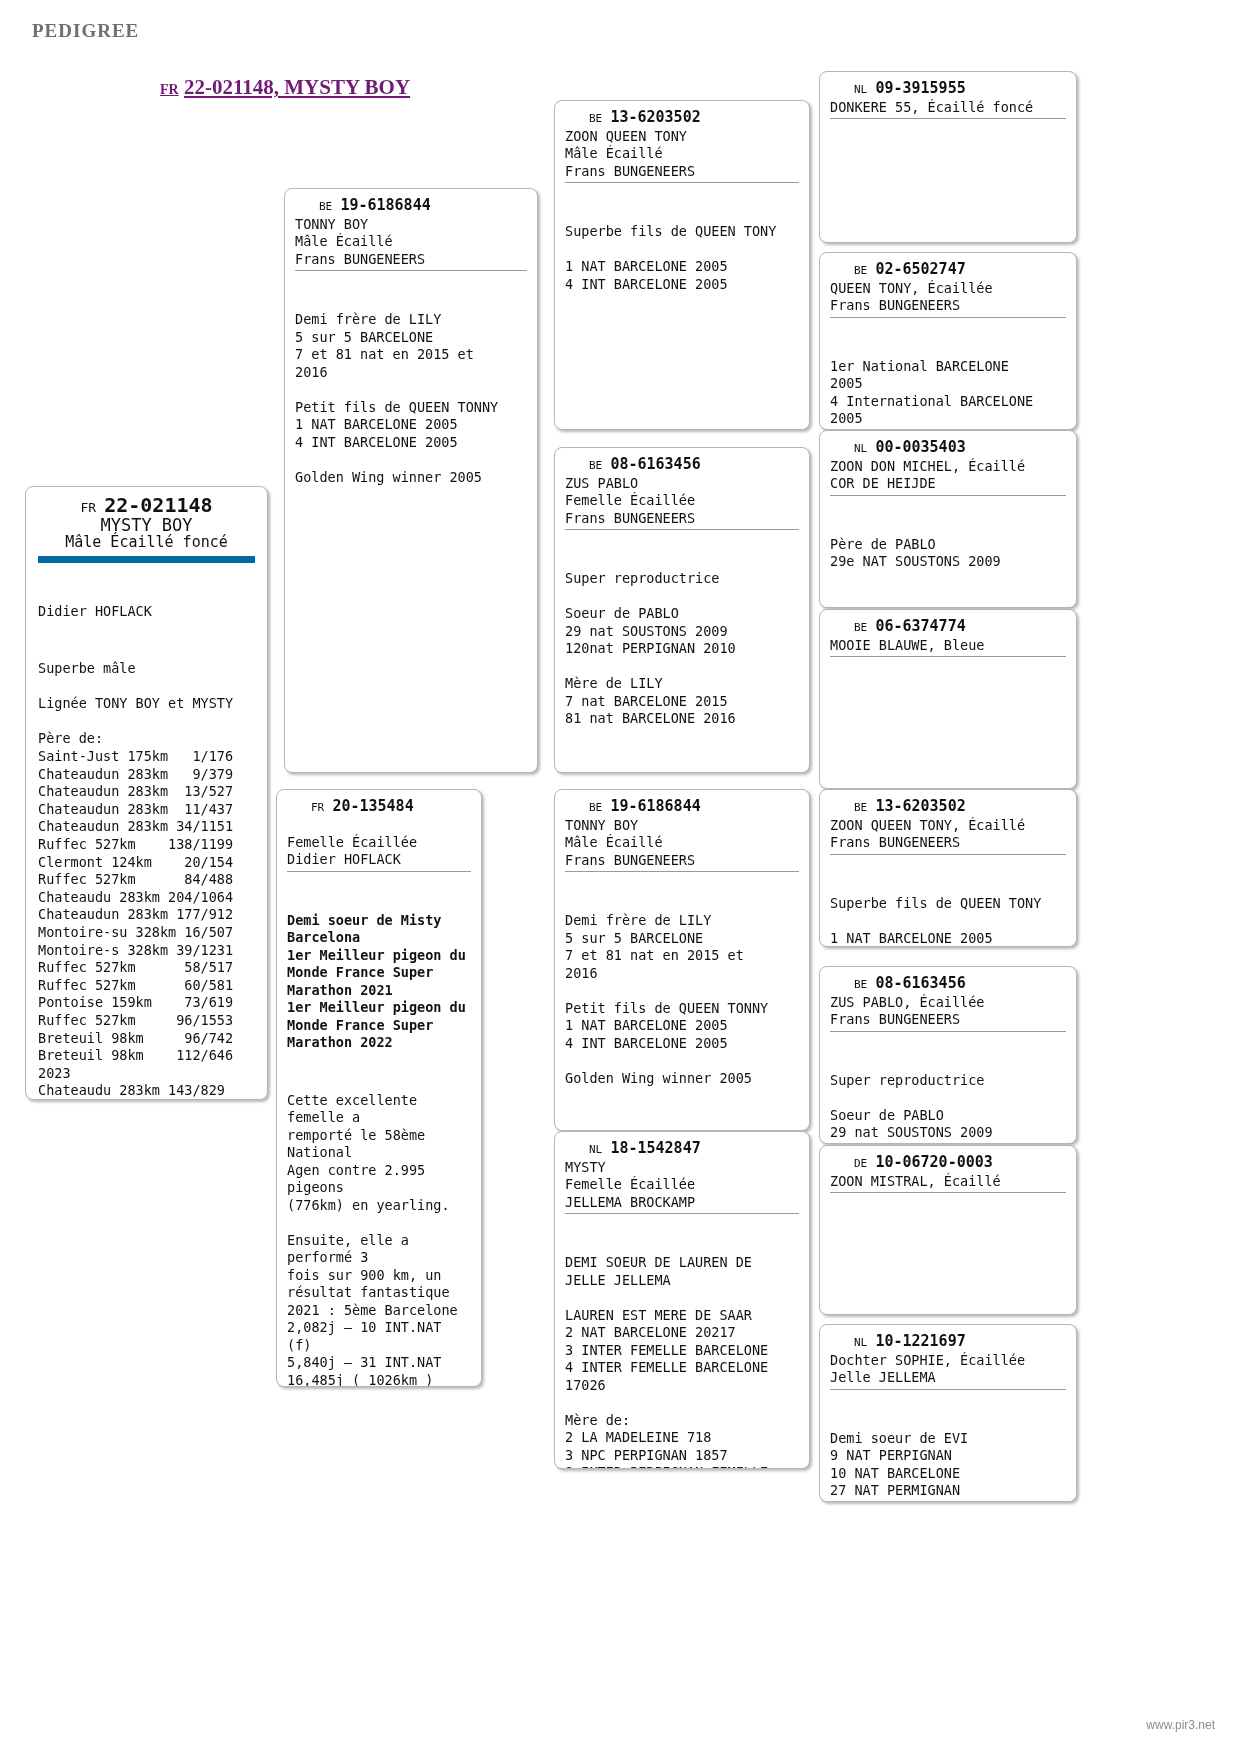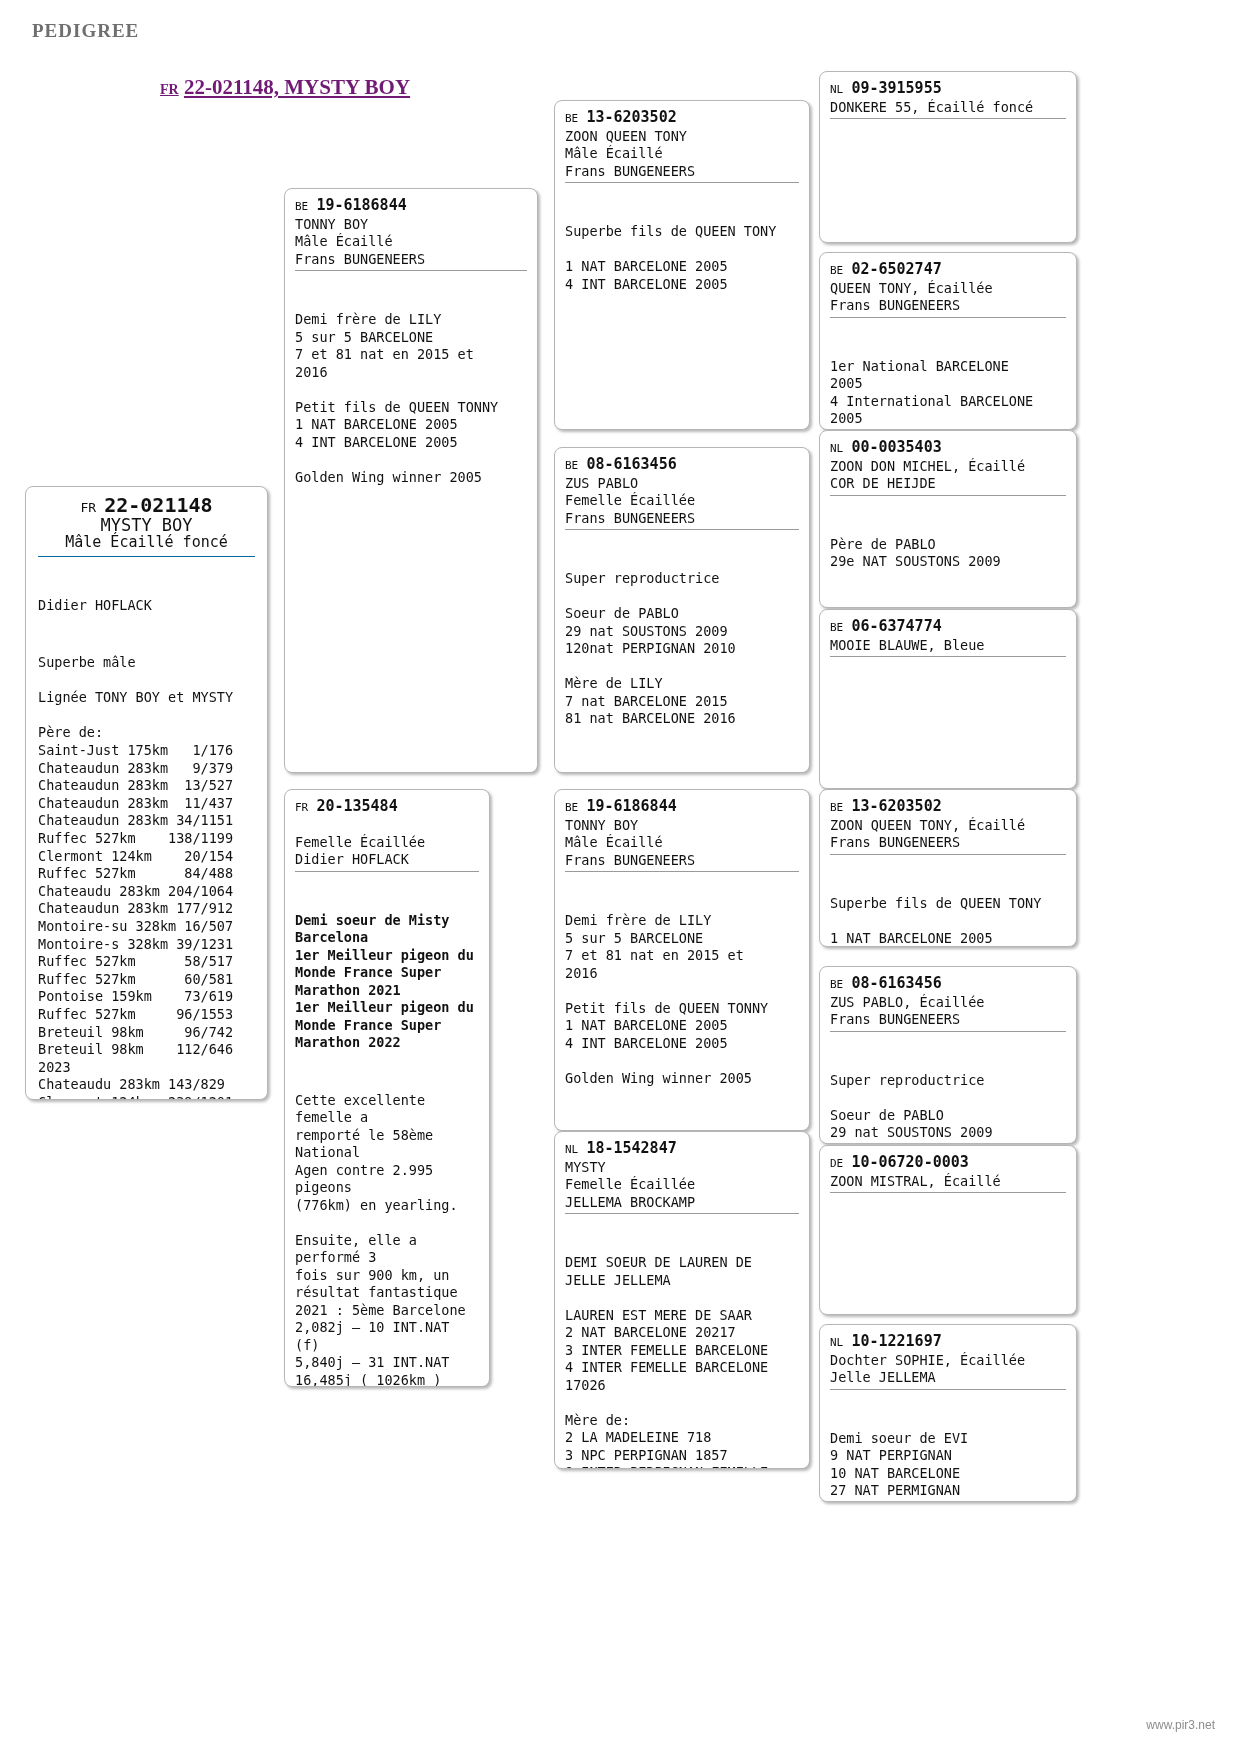--- a/index.html
+++ b/index.html
@@ -56,20 +56,21 @@
     box-sizing: border-box;
     padding: 8px 10px 8px 10px;
     font-family: "DejaVu Sans Mono", monospace;
     font-size: 13.5px;
     line-height: 17.5px;
     color: #111;
     overflow: hidden;
   }
   .card .ring {
     white-space: nowrap;
+    margin-left: 24px;
   }
   .card .ring .cc {
     font-size: 11px;
   }
   .card .ring .num {
     font-size: 15px;
     font-weight: bold;
   }
   .card .hdr {
     border-bottom: 1px solid #9a9a9a;
@@ -101,38 +102,38 @@
   }
   #subject-card .ring-line .cc { font-size: 13px; }
   #subject-card .ring-line .num { font-size: 20px; font-weight: bold; }
   #subject-card .name-line {
     text-align: center;
     font-size: 17px;
   }
   #subject-card .sex-line {
     text-align: center;
     font-size: 15px;
-    border-bottom: 1px solid #0369a1;
+    border-bottom: 7px solid #0369a1;
     padding-bottom: 4px;
     margin-bottom: 4px;
   }
   #subject-card .body {
     font-size: 13.5px;
     line-height: 17.6px;
   }
 
   
   #sire-card {
     left: 284px;
     top: 188px;
     width: 254px;
     height: 585px;
   }
   #dam-card {
-    left: 284px;
+    left: 276px;
     top: 789px;
     width: 206px;
     height: 598px;
   }
 
   
   #g2-1 { left: 554px; top: 100px;  width: 256px; height: 330px; }
   #g2-2 { left: 554px; top: 447px;  width: 256px; height: 326px; }
   #g2-3 { left: 554px; top: 789px;  width: 256px; height: 342px; }
   #g2-4 { left: 554px; top: 1131px; width: 256px; height: 338px; }

